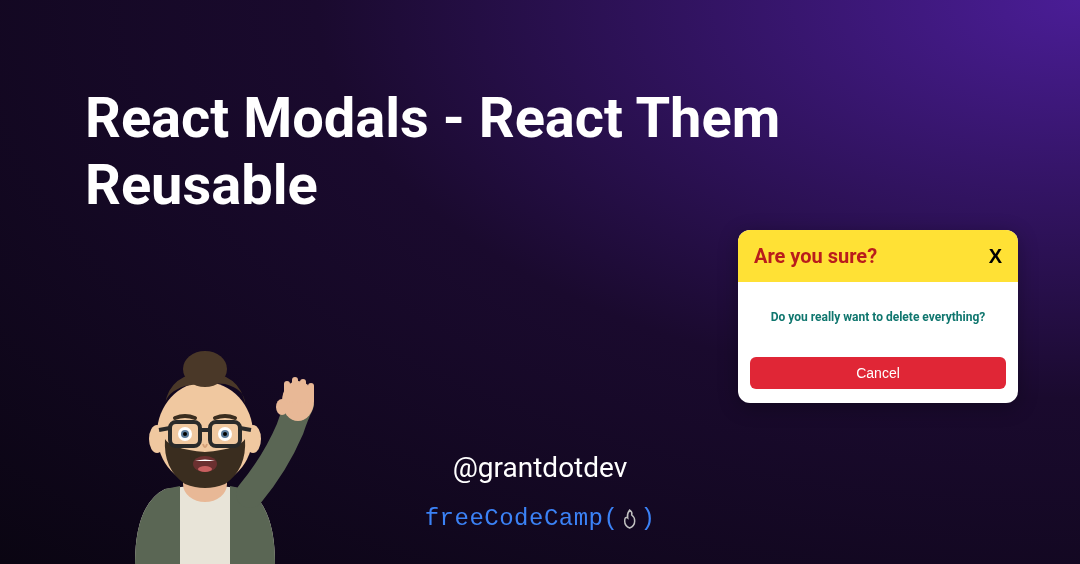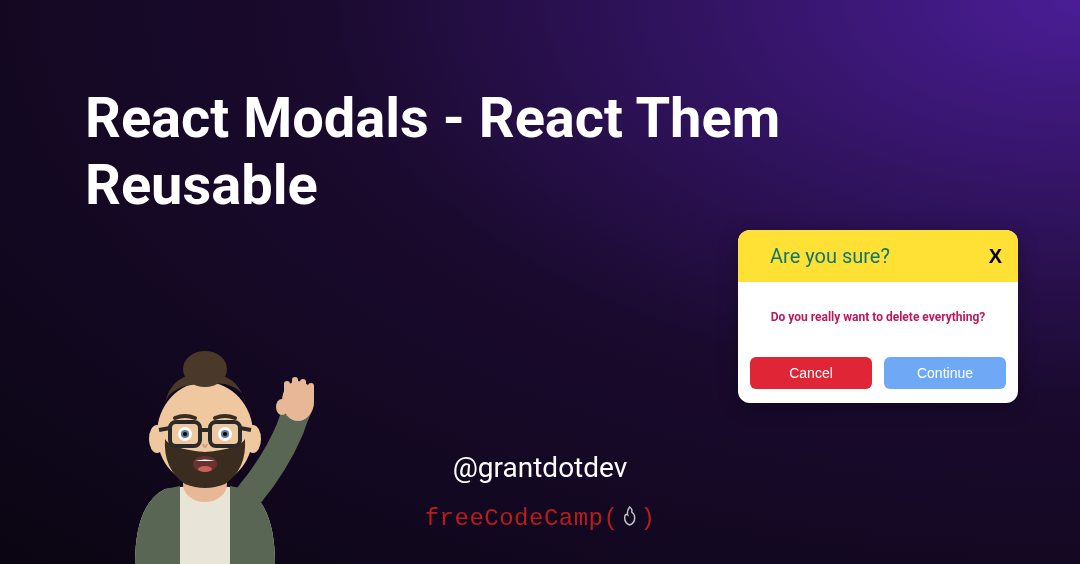--- a/index.html
+++ b/index.html
@@ -49,26 +49,26 @@
       color: #fff;
       font-size: 28px;
       font-weight: 400;
     }
     
     .fcc-logo {
       position: absolute;
       bottom: 32px;
       left: 50%;
       transform: translateX(-50%);
-      color: #b91c1c;
+      color: #3b82f6;
       font-family: 'Courier New', monospace;
       font-size: 24px;
       letter-spacing: 0.5px;
       display: flex;
-      align-items: flex-start;
+      align-items: center;
       gap: 2px;
     }
     
     .fcc-fire {
       display: inline-flex;
       align-items: center;
     }
     
     .modal-example {
       position: absolute;
@@ -83,43 +83,42 @@
     
     .modal-header {
       background: #ffe135;
       padding: 14px 16px;
       display: flex;
       justify-content: space-between;
       align-items: center;
     }
     
     .modal-title {
-      font-weight: 400;
+      font-weight: 700;
       font-size: 20px;
-      color: #0f766e;
-      margin-left: 16px;
+      color: #b91c1c;
     }
     
     .modal-close {
       font-size: 20px;
       font-weight: 600;
       color: #000;
       cursor: pointer;
       font-family: Arial, sans-serif;
     }
     
     .modal-body {
       padding: 24px 16px;
       text-align: center;
     }
     
     .modal-body-text {
       font-size: 12px;
       font-weight: 700;
-      color: #be185d;
+      color: #0f766e;
     }
     
     .modal-footer {
       display: flex;
       gap: 12px;
       padding: 8px 12px 14px;
     }
     
     .modal-btn {
       flex: 1;
@@ -217,15 +216,14 @@
 <div class="modal-example">
   <div class="modal-header">
     <span class="modal-title">Are you sure?</span>
     <span class="modal-close">X</span>
   </div>
   <div class="modal-body">
     <span class="modal-body-text">Do you really want to delete everything?</span>
   </div>
   <div class="modal-footer">
     <button class="modal-btn cancel">Cancel</button>
-    <button class="modal-btn continue">Continue</button>
   </div>
 </div>
 
 </body></html>

